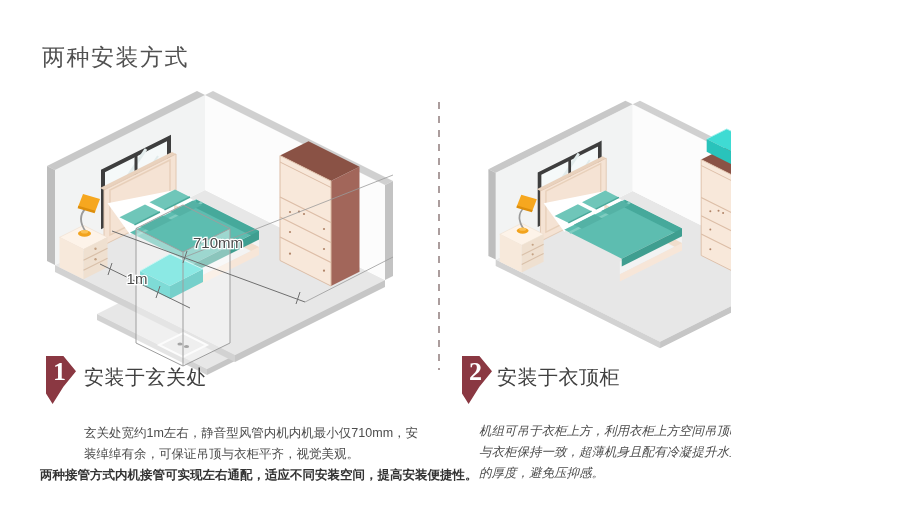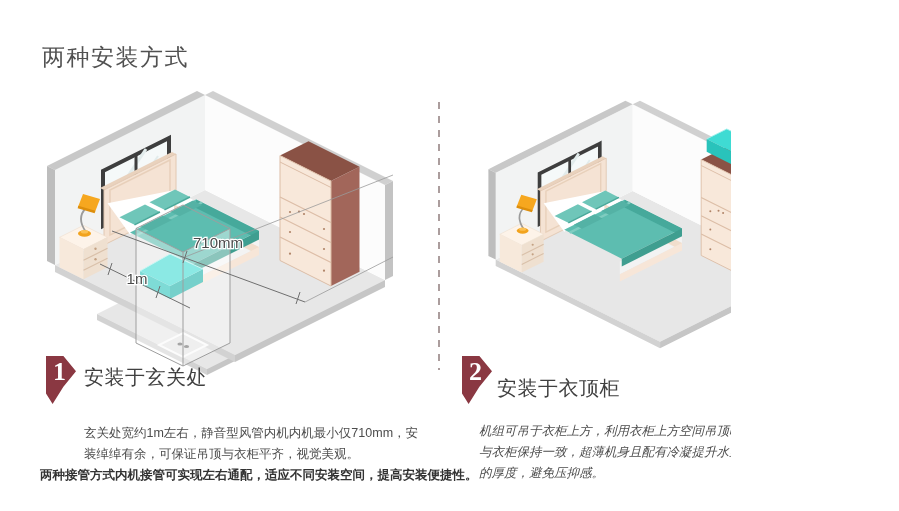--- a/index.html
+++ b/index.html
@@ -14,21 +14,21 @@
   .badge{width:30px;height:48px;background:#8a3842;
          clip-path:polygon(0 0,58% 0,100% 32%,58% 64%,22% 100%,0 78%);
          color:#ffffff;font-family:"Liberation Serif",serif;font-weight:bold;font-size:26px;
          display:flex;justify-content:flex-start;align-items:flex-start;
          padding:0;box-sizing:border-box;}
   .badge span{display:block;margin:3px 0 0 7px;line-height:1;}
   .badge-1{left:46px;top:356px;}
   .badge-2{left:462px;top:356px;}
   .method-heading{font-size:20px;color:#404040;letter-spacing:0.5px;}
   .heading-1{left:84px;top:364px;}
-  .heading-2{left:497px;top:375px;text-align:right;}
+  .heading-2{left:497px;top:364px;text-align:right;}
   .method-body{font-size:12.5px;line-height:21px;color:#4c4c4c;margin-top:31px;}
   .body-1{left:84px;top:392px;width:336px;}
   .body-2{left:479px;top:390px;width:356px;font-style:italic;}
   .footnote{left:40px;top:467px;font-size:12.5px;color:#333333;font-weight:bold;}
 
   
   .c-floor{fill:#e7e7e7;}
   .c-bandL{fill:#d2d2d2;}
   .c-bandR{fill:#c6c6c6;}
   .c-wallL{fill:#f2f3f3;}

